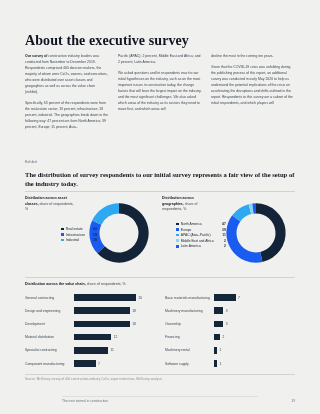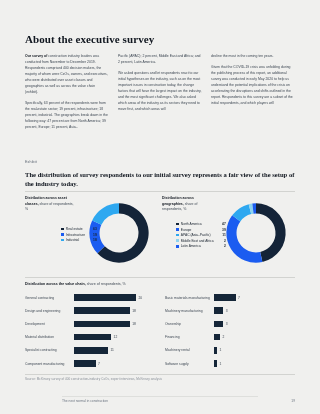--- a/index.html
+++ b/index.html
@@ -9,21 +9,21 @@
     font-family:"Liberation Sans", sans-serif;
     color:#1a2430;
     -webkit-font-smoothing:antialiased;
   }
   .page{position:relative;width:320px;height:414px;box-sizing:border-box;}
 
   
   .section-title{
     position:absolute;left:25px;top:33px;
     font-family:"Liberation Serif", serif;
-    font-weight:700;font-size:11px;letter-spacing:.1px;color:#10161f;
+    font-weight:700;font-size:14px;letter-spacing:.1px;color:#10161f;
   }
 
   
   .cols{
     position:absolute;left:25px;top:54px;width:270px;
     display:flex;gap:9px;
   }
   .col{width:84px;}
   .col p{
     margin:0 0 5.5px 0;

